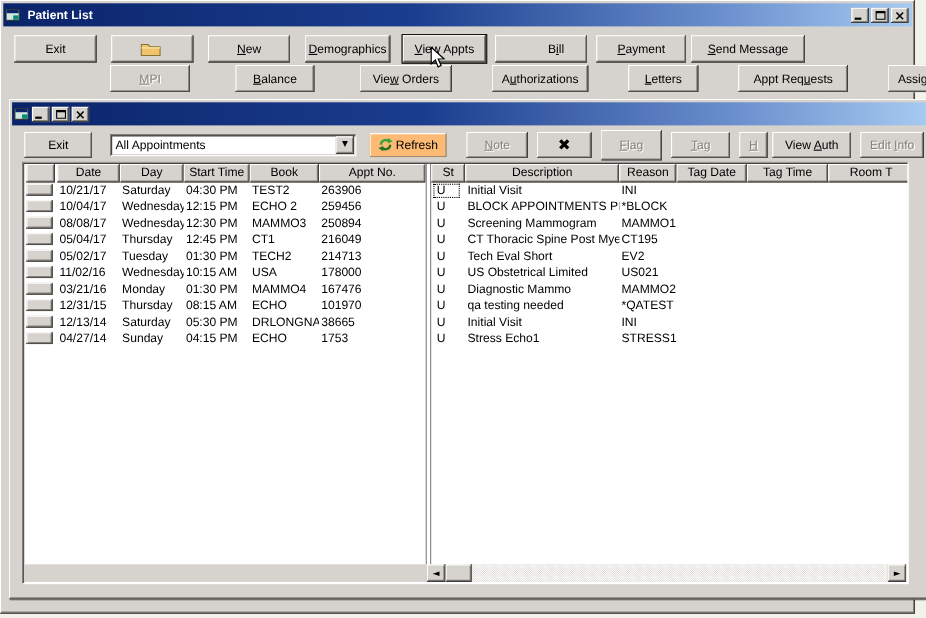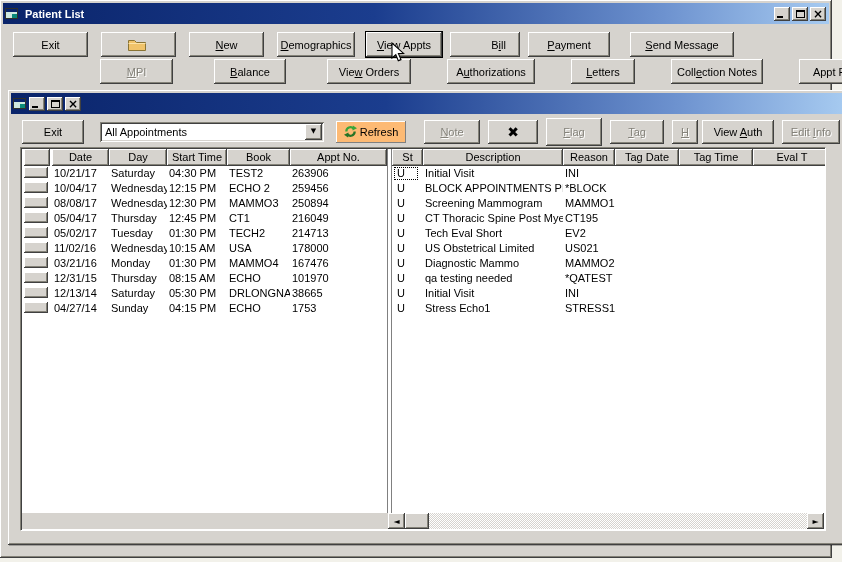--- a/index.html
+++ b/index.html
@@ -56,23 +56,23 @@
   .ul{text-decoration:underline;}
   .icon{display:inline-flex;align-items:center;margin-right:3px;}
   .xglyph{font-family:"DejaVu Sans",sans-serif;font-weight:bold;font-size:14px;line-height:14px;}
   
   [data-name="exit-button"]{margin-left:13px;width:75px;}
   [data-name="open-folder-button"]{margin-left:13px;width:75px;}
   [data-name="new-button"]{margin-left:13px;width:75px;}
   [data-name="demographics-button"]{margin-left:13px;width:78px;}
   [data-name="view-appts-button"]{margin-left:11px;width:76px;}
   [data-name="account-note-button"]{margin-left:8px;width:80px;}
-  [data-name="bill-button"]{margin-left:8px;width:70px;padding-left:29px;}
+  [data-name="bill-button"]{margin-left:8px;width:84px;padding-left:29px;}
   [data-name="payment-button"]{margin-left:8px;width:82px;}
-  [data-name="send-message-button"]{margin-left:20px;width:104px;}
+  [data-name="send-message-button"]{margin-left:4px;width:104px;}
   [data-name="mpi-button"]{margin-left:100px;width:73px;}
   [data-name="balance-button"]{margin-left:13px;width:72px;}
   [data-name="view-orders-button"]{margin-left:13px;width:84px;}
   [data-name="authorizations-button"]{margin-left:8px;width:88px;}
   [data-name="letters-button"]{margin-left:8px;width:64px;}
   [data-name="collection-notes-button"]{margin-left:8px;width:92px;}
   [data-name="assign-room-button"]{margin-left:8px;width:84px;}
   [data-name="appt-requests-button"]{margin-left:8px;width:100px;}
   
   .apptb{position:absolute;left:4px;right:4px;top:28px;height:27px;display:flex;align-items:center;}
@@ -216,23 +216,20 @@
       </button>
       <button class="tb-btn" data-name="view-orders-button">
         <span data-name="view-orders-label">Vie<span class="ul">w</span> Orders</span>
       </button>
       <button class="tb-btn" data-name="authorizations-button">
         <span data-name="authorizations-label">A<span class="ul">u</span>thorizations</span>
       </button>
       <button class="tb-btn" data-name="letters-button">
         <span data-name="letters-label"><span class="ul">L</span>etters</span>
       </button>
-      <button class="tb-btn" data-name="collection-notes-button">
-        <span data-name="collection-notes-label">Coll<span class="ul">e</span>ction Notes</span>
-      </button>
       <button class="tb-btn" data-name="appt-requests-button">
         <span data-name="appt-requests-label">Appt Req<span class="ul">u</span>ests</span>
       </button>
       <button class="tb-btn" data-name="assign-room-button">
         <span data-name="assign-room-label">Assign <span class="ul">R</span>oom</span>
       </button>
     </div>
 </div>
 
 <div class="win inner" data-name="appointments-window">
@@ -414,21 +411,21 @@
           </div>
         </div>
       <div class="split" data-name="pane-splitter"></div>
       <div class="pane right" id="paneR" data-name="grid-right-pane">
           <div class="ghead" data-name="grid-header-row">
             <div class="hcell c0" data-name="header-cell-st">St</div>
             <div class="hcell c1" data-name="header-cell-description">Description</div>
             <div class="hcell c2" data-name="header-cell-reason">Reason</div>
             <div class="hcell c3" data-name="header-cell-tag-date">Tag Date</div>
             <div class="hcell c4" data-name="header-cell-tag-time">Tag Time</div>
-            <div class="hcell c5" data-name="header-cell-room-t">Eval T</div>
+            <div class="hcell c5" data-name="header-cell-room-t">Room T</div>
           </div>
           <div class="drow" data-name="appointment-row">
             <div class="dcell c0" data-name="status-cell"><span class="stbox focus" data-name="status-value-focused">U</span></div>
             <div class="dcell c1" data-name="description-cell">Initial Visit</div>
             <div class="dcell c2" data-name="reason-cell">INI</div>
             <div class="dcell c3" data-name="tag-date-cell"></div>
             <div class="dcell c4" data-name="tag-time-cell"></div>
             <div class="dcell c5" data-name="room-cell"></div>
           </div>
           <div class="drow" data-name="appointment-row">

